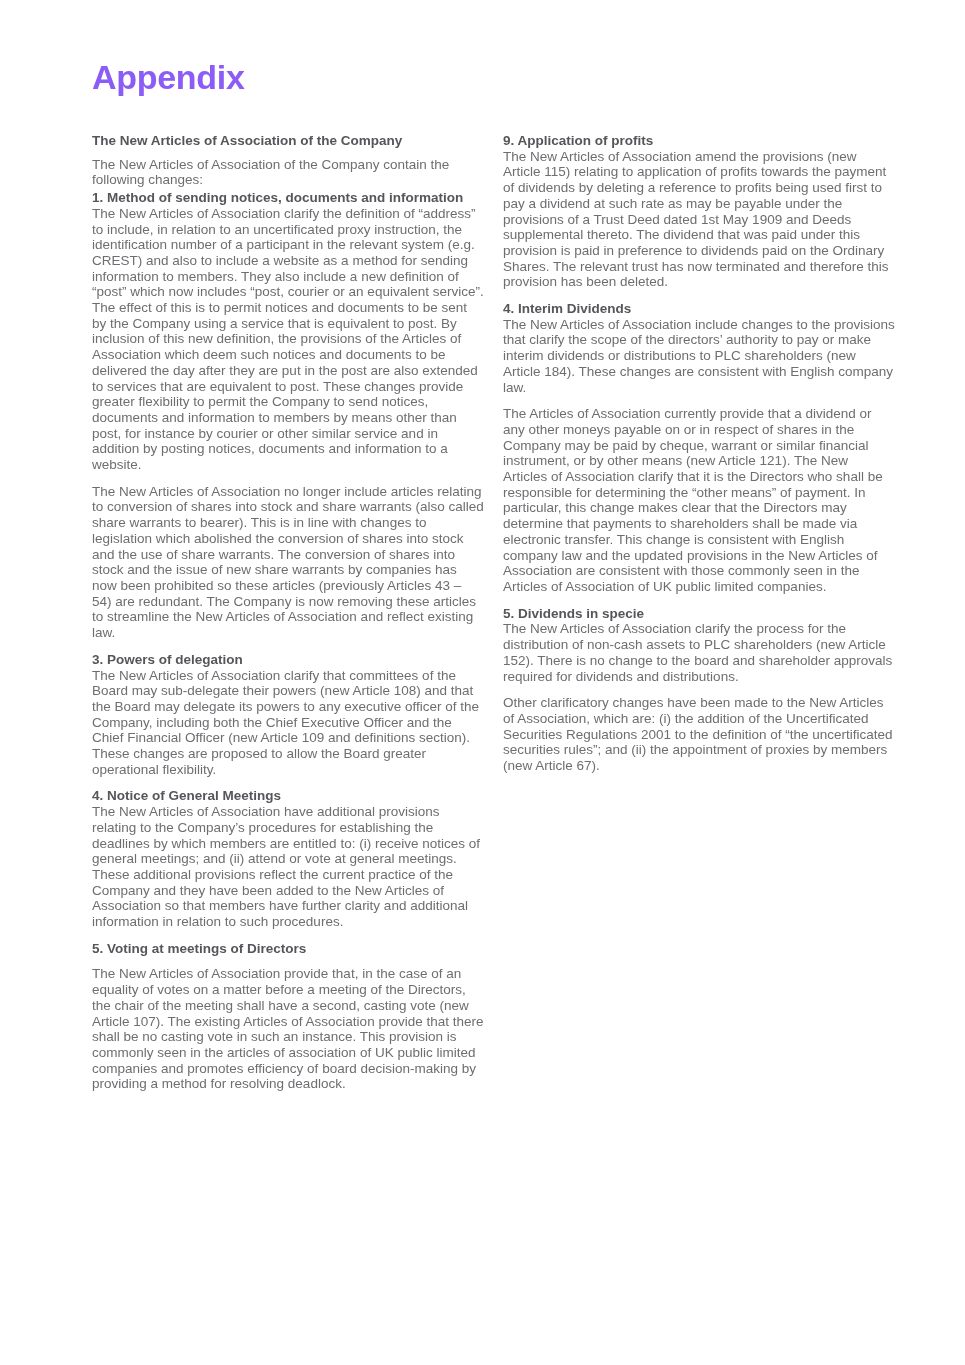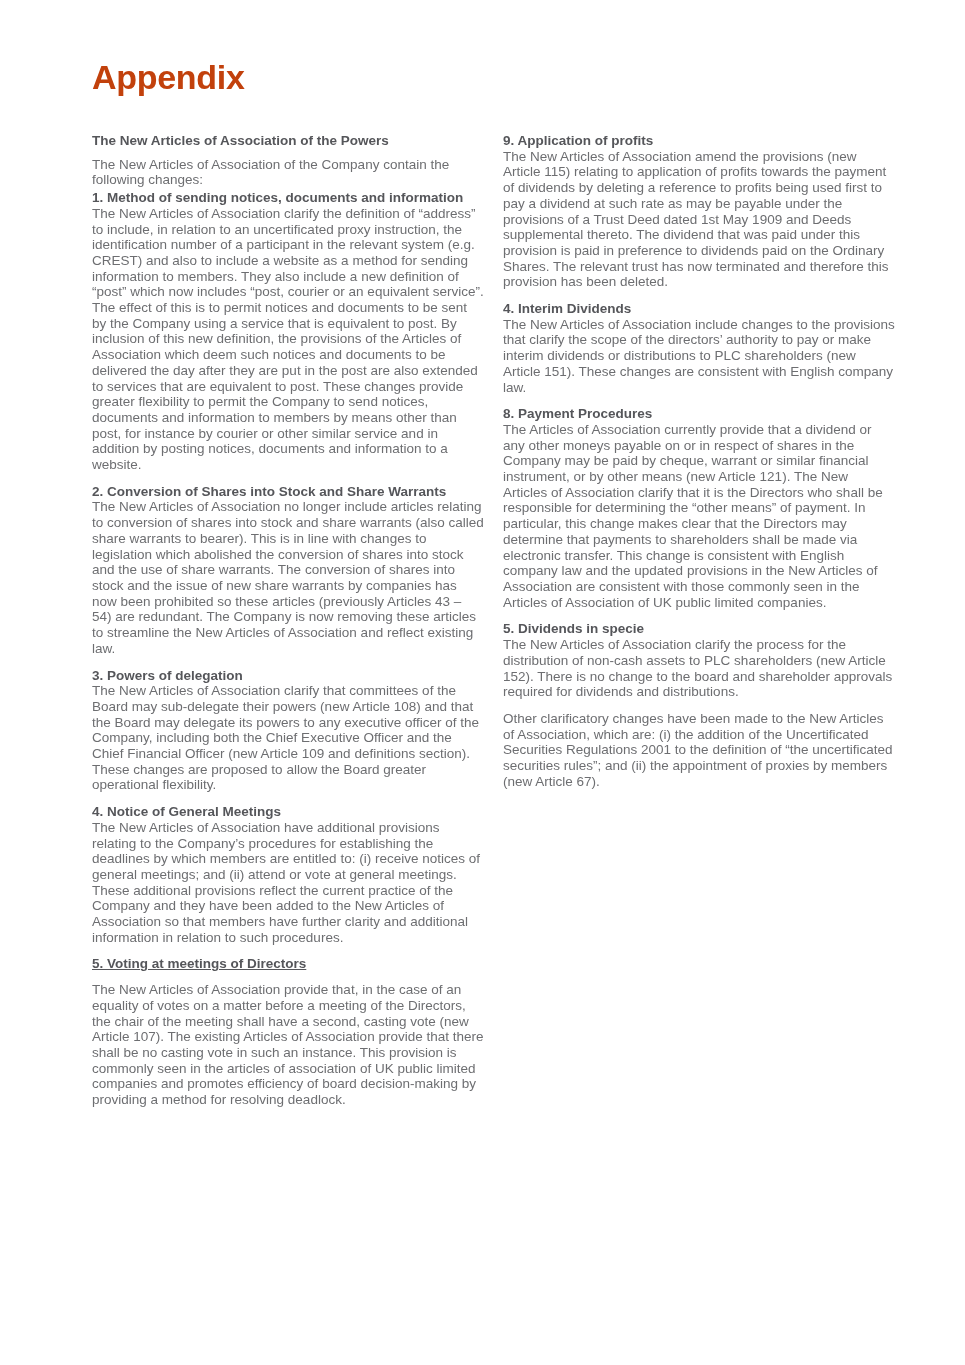--- a/index.html
+++ b/index.html
@@ -19,21 +19,21 @@
     height: 1365px;
     padding: 58px 70px 0 92px;
     overflow: hidden;
   }
   .doc-title {
     margin: 0 0 37px 0;
     font-size: 34px;
     line-height: 38px;
     font-weight: bold;
     letter-spacing: -0.3px;
-    color: #c2410c;
+    color: #8b5cf6;
   }
   .columns {
     display: flex;
     gap: 19px;
   }
   .col {
     width: 392px;
     flex: 0 0 392px;
   }
   .heading {
@@ -54,43 +54,41 @@
     margin-bottom: 11px;
   }
   .intro-heading {
     margin-bottom: 8px;
   }
   .intro-para {
     margin-bottom: 2px;
   }
   .section.gap-after-heading .heading {
     margin-bottom: 10px;
-    text-decoration: underline;
   }
 </style>
 </head>
 <body>
 
 <div class="page">
 
   <h1 class="doc-title">Appendix</h1>
 
   <div class="columns">
 
     <div class="col">
-      <p class="heading intro-heading">The New Articles of Association of the Powers</p>
+      <p class="heading intro-heading">The New Articles of Association of the Company</p>
       <p class="body-text intro-para">The New Articles of Association of the Company contain the following changes:</p>
 
       <div class="section">
         <p class="heading">1. Method of sending notices, documents and information</p>
         <p class="body-text">The New Articles of Association clarify the definition of “address” to include, in relation to an uncertificated proxy instruction, the identification number of a participant in the relevant system (e.g. CREST) and also to include a website as a method for sending information to members. They also include a new definition of “post” which now includes “post, courier or an equivalent service”. The effect of this is to permit notices and documents to be sent by the Company using a service that is equivalent to post. By inclusion of this new definition, the provisions of the Articles of Association which deem such notices and documents to be delivered the day after they are put in the post are also extended to services that are equivalent to post. These changes provide greater flexibility to permit the Company to send notices, documents and information to members by means other than post, for instance by courier or other similar service and in addition by posting notices, documents and information to a website.</p>
       </div>
 
       <div class="section">
-        <p class="heading">2. Conversion of Shares into Stock and Share Warrants</p>
         <p class="body-text">The New Articles of Association no longer include articles relating to conversion of shares into stock and share warrants (also called share warrants to bearer). This is in line with changes to legislation which abolished the conversion of shares into stock and the use of share warrants. The conversion of shares into stock and the issue of new share warrants by companies has now been prohibited so these articles (previously Articles 43 – 54) are redundant. The Company is now removing these articles to streamline the New Articles of Association and reflect existing law.</p>
       </div>
 
       <div class="section">
         <p class="heading">3. Powers of delegation</p>
         <p class="body-text">The New Articles of Association clarify that committees of the Board may sub-delegate their powers (new Article 108) and that the Board may delegate its powers to any executive officer of the Company, including both the Chief Executive Officer and the Chief Financial Officer (new Article 109 and definitions section). These changes are proposed to allow the Board greater operational flexibility.</p>
       </div>
 
       <div class="section">
         <p class="heading">4. Notice of General Meetings</p>
@@ -104,25 +102,24 @@
     </div>
 
     <div class="col">
       <div class="section">
         <p class="heading">9. Application of profits</p>
         <p class="body-text">The New Articles of Association amend the provisions (new Article 115) relating to application of profits towards the payment of dividends by deleting a reference to profits being used first to pay a dividend at such rate as may be payable under the provisions of a Trust Deed dated 1st May 1909 and Deeds supplemental thereto. The dividend that was paid under this provision is paid in preference to dividends paid on the Ordinary Shares. The relevant trust has now terminated and therefore this provision has been deleted.</p>
       </div>
 
       <div class="section">
         <p class="heading">4. Interim Dividends</p>
-        <p class="body-text">The New Articles of Association include changes to the provisions that clarify the scope of the directors’ authority to pay or make interim dividends or distributions to PLC shareholders (new Article 151). These changes are consistent with English company law.</p>
+        <p class="body-text">The New Articles of Association include changes to the provisions that clarify the scope of the directors’ authority to pay or make interim dividends or distributions to PLC shareholders (new Article 184). These changes are consistent with English company law.</p>
       </div>
 
       <div class="section">
-        <p class="heading">8. Payment Procedures</p>
         <p class="body-text">The Articles of Association currently provide that a dividend or any other moneys payable on or in respect of shares in the Company may be paid by cheque, warrant or similar financial instrument, or by other means (new Article 121). The New Articles of Association clarify that it is the Directors who shall be responsible for determining the “other means” of payment. In particular, this change makes clear that the Directors may determine that payments to shareholders shall be made via electronic transfer. This change is consistent with English company law and the updated provisions in the New Articles of Association are consistent with those commonly seen in the Articles of Association of UK public limited companies.</p>
       </div>
 
       <div class="section">
         <p class="heading">5. Dividends in specie</p>
         <p class="body-text">The New Articles of Association clarify the process for the distribution of non-cash assets to PLC shareholders (new Article 152). There is no change to the board and shareholder approvals required for dividends and distributions.</p>
       </div>
 
       <div class="section">
         <p class="body-text">Other clarificatory changes have been made to the New Articles of Association, which are: (i) the addition of the Uncertificated Securities Regulations 2001 to the definition of “the uncertificated securities rules”; and (ii) the appointment of proxies by members (new Article 67).</p>

